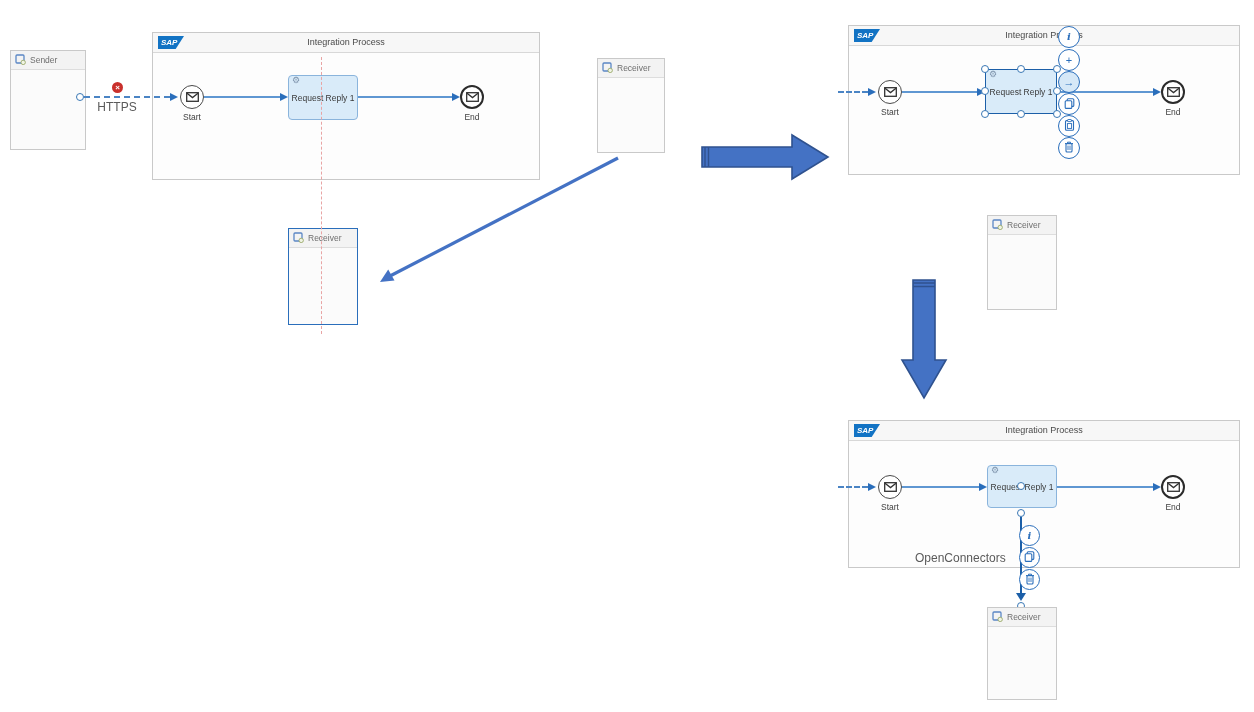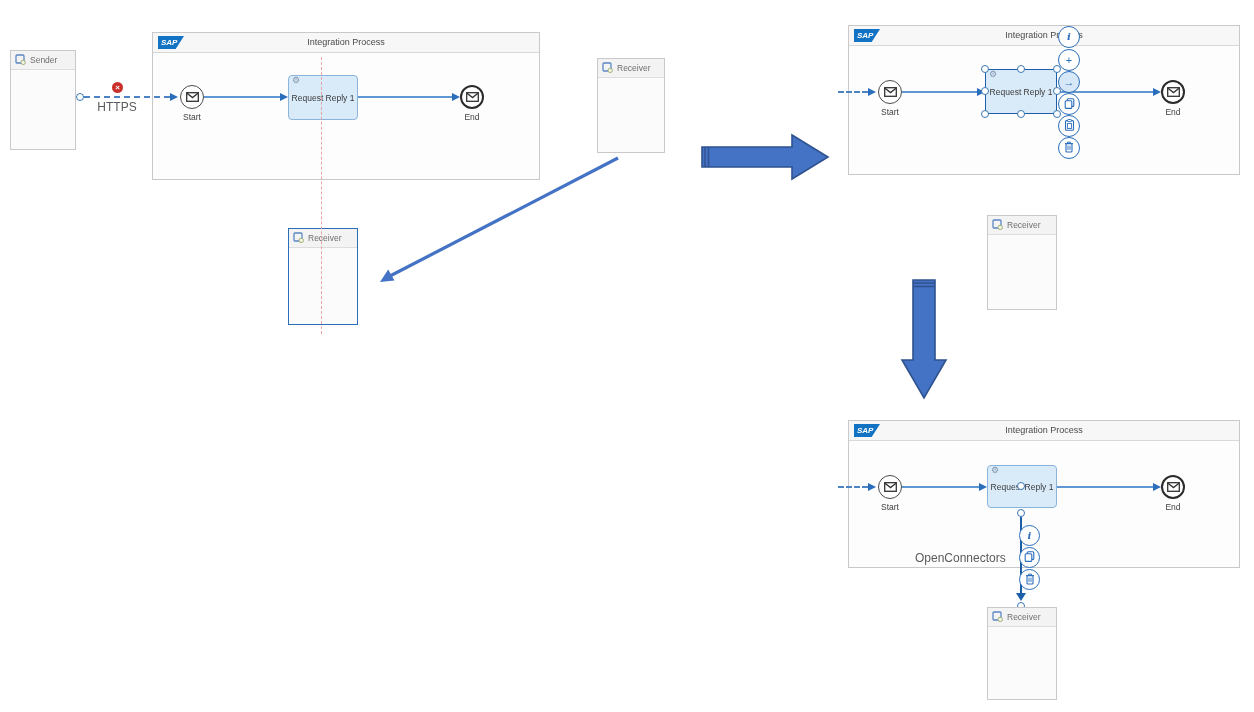--- a/index.html
+++ b/index.html
@@ -48,21 +48,21 @@
 
 <div id="canvas">
 
   <div class="panel" style="left:152px;top:32px;width:388px;height:148px;">
     <div class="phead">
       <div class="ptitle">Integration Process</div>
       <div class="sap">SAP</div>
     </div>
   </div>
 
-  <div class="participant" style="left:10px;top:50px;width:66px;height:100px;">
+  <div class="participant" style="left:10px;top:50px;width:76px;height:100px;">
     <div class="pghead">
       <span>
         <svg width="11" height="11" viewBox="0 0 11 11">
             <rect x="1" y="1" width="8" height="8" rx="1" fill="none" stroke="#5b87c5" stroke-width="1.3"></rect>
             <circle cx="8.2" cy="8.4" r="2.2" fill="#f0f4e4" stroke="#9aa96a" stroke-width="0.9"></circle>
           </svg>
       </span>
       <span>Sender</span>
     </div>
   </div>

